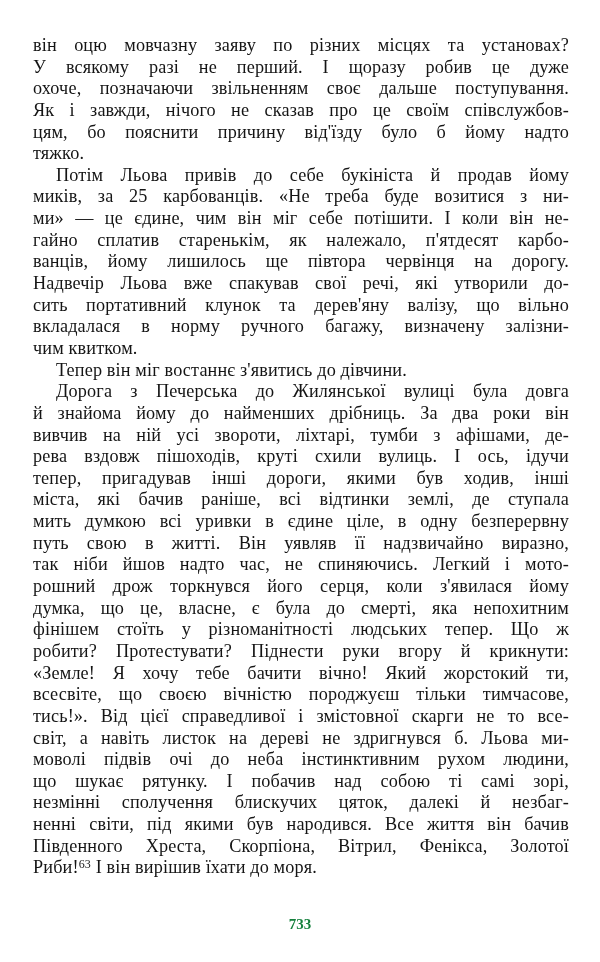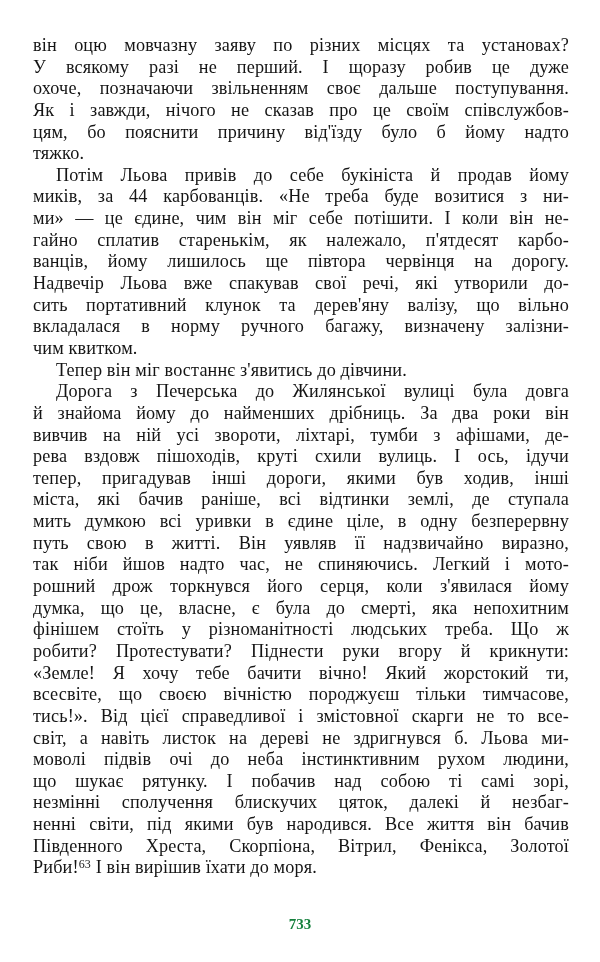--- a/index.html
+++ b/index.html
@@ -63,21 +63,21 @@
     <span class="line">він оцю мовчазну заяву по різних місцях та установах?</span>
     <span class="line">У всякому разі не перший. І щоразу робив це дуже</span>
     <span class="line">охоче, позначаючи звільненням своє дальше поступування.</span>
     <span class="line">Як і завжди, нічого не сказав про це своїм співслужбов-</span>
     <span class="line">цям, бо пояснити причину від'їзду було б йому надто</span>
     <span class="line last">тяжко.</span>
   </div>
 
   <div>
     <span class="line indent">Потім Льова привів до себе букініста й продав йому</span>
-    <span class="line">миків, за 44 карбованців. «Не треба буде возитися з ни-</span>
+    <span class="line">миків, за 25 карбованців. «Не треба буде возитися з ни-</span>
     <span class="line">ми» — це єдине, чим він міг себе потішити. І коли він не-</span>
     <span class="line">гайно сплатив старенькім, як належало, п'ятдесят карбо-</span>
     <span class="line">ванців, йому лишилось ще півтора червінця на дорогу.</span>
     <span class="line">Надвечір Льова вже спакував свої речі, які утворили до-</span>
     <span class="line">сить портативний клунок та дерев'яну валізу, що вільно</span>
     <span class="line">вкладалася в норму ручного багажу, визначену залізни-</span>
     <span class="line last">чим квитком.</span>
   </div>
 
   <div>
@@ -89,21 +89,21 @@
     <span class="line">й знайома йому до найменших дрібниць. За два роки він</span>
     <span class="line">вивчив на ній усі звороти, ліхтарі, тумби з афішами, де-</span>
     <span class="line">рева вздовж пішоходів, круті схили вулиць. І ось, ідучи</span>
     <span class="line">тепер, пригадував інші дороги, якими був ходив, інші</span>
     <span class="line">міста, які бачив раніше, всі відтинки землі, де ступала</span>
     <span class="line">мить думкою всі уривки в єдине ціле, в одну безперервну</span>
     <span class="line">путь свою в житті. Він уявляв її надзвичайно виразно,</span>
     <span class="line">так ніби йшов надто час, не спиняючись. Легкий і мото-</span>
     <span class="line">рошний дрож торкнувся його серця, коли з'явилася йому</span>
     <span class="line">думка, що це, власне, є була до смерті, яка непохитним</span>
-    <span class="line">фінішем стоїть у різноманітності людських треба. Що ж</span>
+    <span class="line">фінішем стоїть у різноманітності людських тепер. Що ж</span>
     <span class="line">робити? Протестувати? Піднести руки вгору й крикнути:</span>
     <span class="line">«Земле! Я хочу тебе бачити вічно! Який жорстокий ти,</span>
     <span class="line">всесвіте, що своєю вічністю породжуєш тільки тимчасове,</span>
     <span class="line">тись!». Від цієї справедливої і змістовної скарги не то все-</span>
     <span class="line">світ, а навіть листок на дереві не здригнувся б. Льова ми-</span>
     <span class="line">моволі підвів очі до неба інстинктивним рухом людини,</span>
     <span class="line">що шукає рятунку. І побачив над собою ті самі зорі,</span>
     <span class="line">незмінні сполучення блискучих цяток, далекі й незбаг-</span>
     <span class="line">ненні світи, під якими був народився. Все життя він бачив</span>
     <span class="line">Південного Хреста, Скорпіона, Вітрил, Фенікса, Золотої</span>

